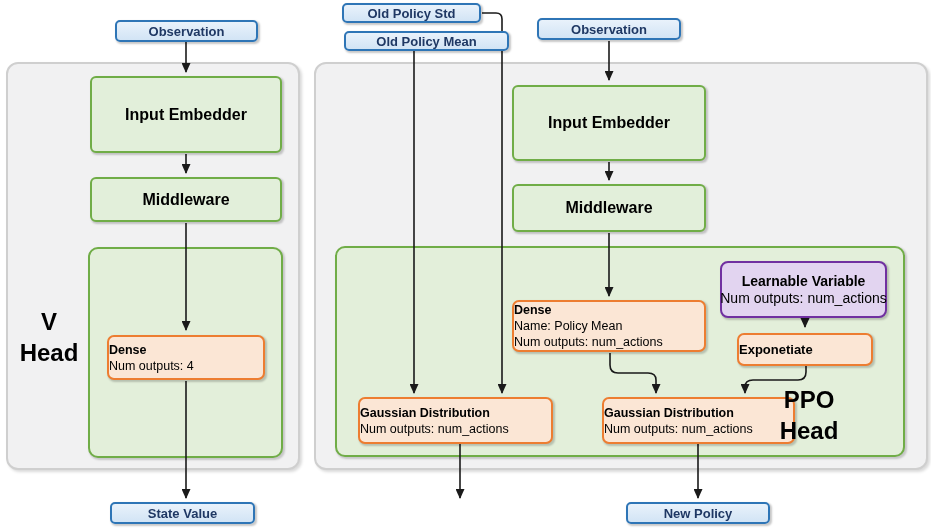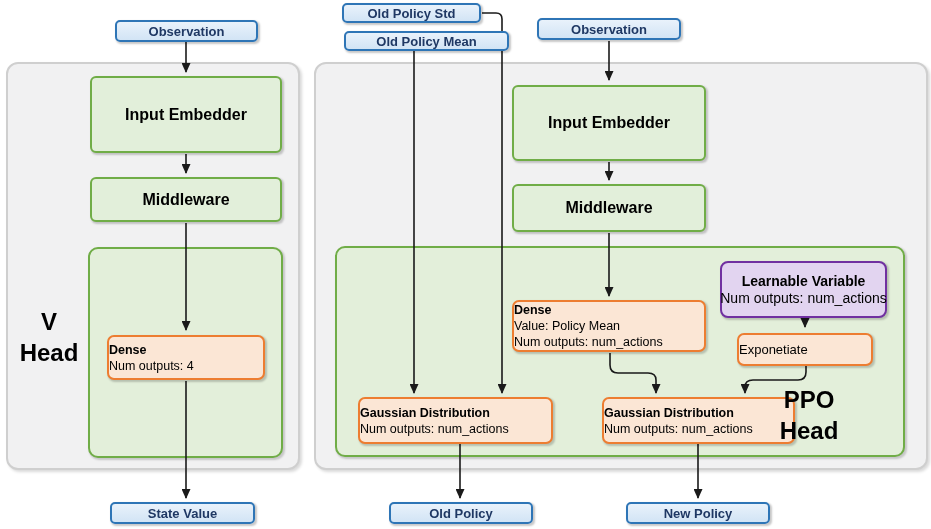--- a/index.html
+++ b/index.html
@@ -44,21 +44,21 @@
     background:#e2d4f0;border:2.5px solid #7030a0;border-radius:8px;
     box-shadow:1.5px 1.5px 2px rgba(0,0,0,.2);
     color:#000;font-size:14px;line-height:17px;
     box-sizing:border-box;white-space:nowrap;
   }
   .btitle{font-weight:bold;}
   .head-label{
     position:absolute;display:flex;flex-direction:column;align-items:center;justify-content:flex-start;
     color:#000;font-weight:bold;font-size:24px;line-height:31px;text-align:center;
   }
-  .exo{font-weight:normal;font-size:13px;}
+  .exo{font-weight:bold;font-size:13px;}
   svg.wires{position:absolute;left:0;top:0;pointer-events:none;}
 </style>
 </head>
 <body>
 
 <div id="stage">
 
   <div class="panel" style="left:6px;top:62px;width:294px;height:408px;"></div>
   <div class="panel" style="left:314px;top:62px;width:614px;height:408px;"></div>
 
@@ -129,21 +129,21 @@
     <span>Middleware</span>
   </div>
 
   <div class="pbox" style="left:720px;top:261px;width:167px;height:57px;">
     <div class="btitle">Learnable Variable</div>
     <div>Num outputs: num_actions</div>
   </div>
 
   <div class="obox" style="left:512px;top:300px;width:194px;height:52px;">
     <div class="btitle">Dense</div>
-    <div>Value: Policy Mean</div>
+    <div>Name: Policy Mean</div>
     <div>Num outputs: num_actions</div>
   </div>
 
   <div class="obox" style="left:737px;top:333px;width:136px;height:33px;">
     <div class="exo">Exponetiate</div>
   </div>
 
   <div class="obox" style="left:358px;top:397px;width:195px;height:47px;">
     <div class="btitle">Gaussian Distribution</div>
     <div>Num outputs: num_actions</div>
@@ -151,20 +151,17 @@
   <div class="obox" style="left:602px;top:397px;width:193px;height:47px;">
     <div class="btitle">Gaussian Distribution</div>
     <div>Num outputs: num_actions</div>
   </div>
 
   <div class="head-label" style="left:768px;top:384px;width:82px;">
     <div>PPO</div>
     <div>Head</div>
   </div>
 
-  <div class="chip" style="left:389px;top:502px;width:144px;height:22px;">
-    <span>Old Policy</span>
-  </div>
   <div class="chip" style="left:626px;top:502px;width:144px;height:22px;">
     <span>New Policy</span>
   </div>
 
 </div>
 
 </body></html>

